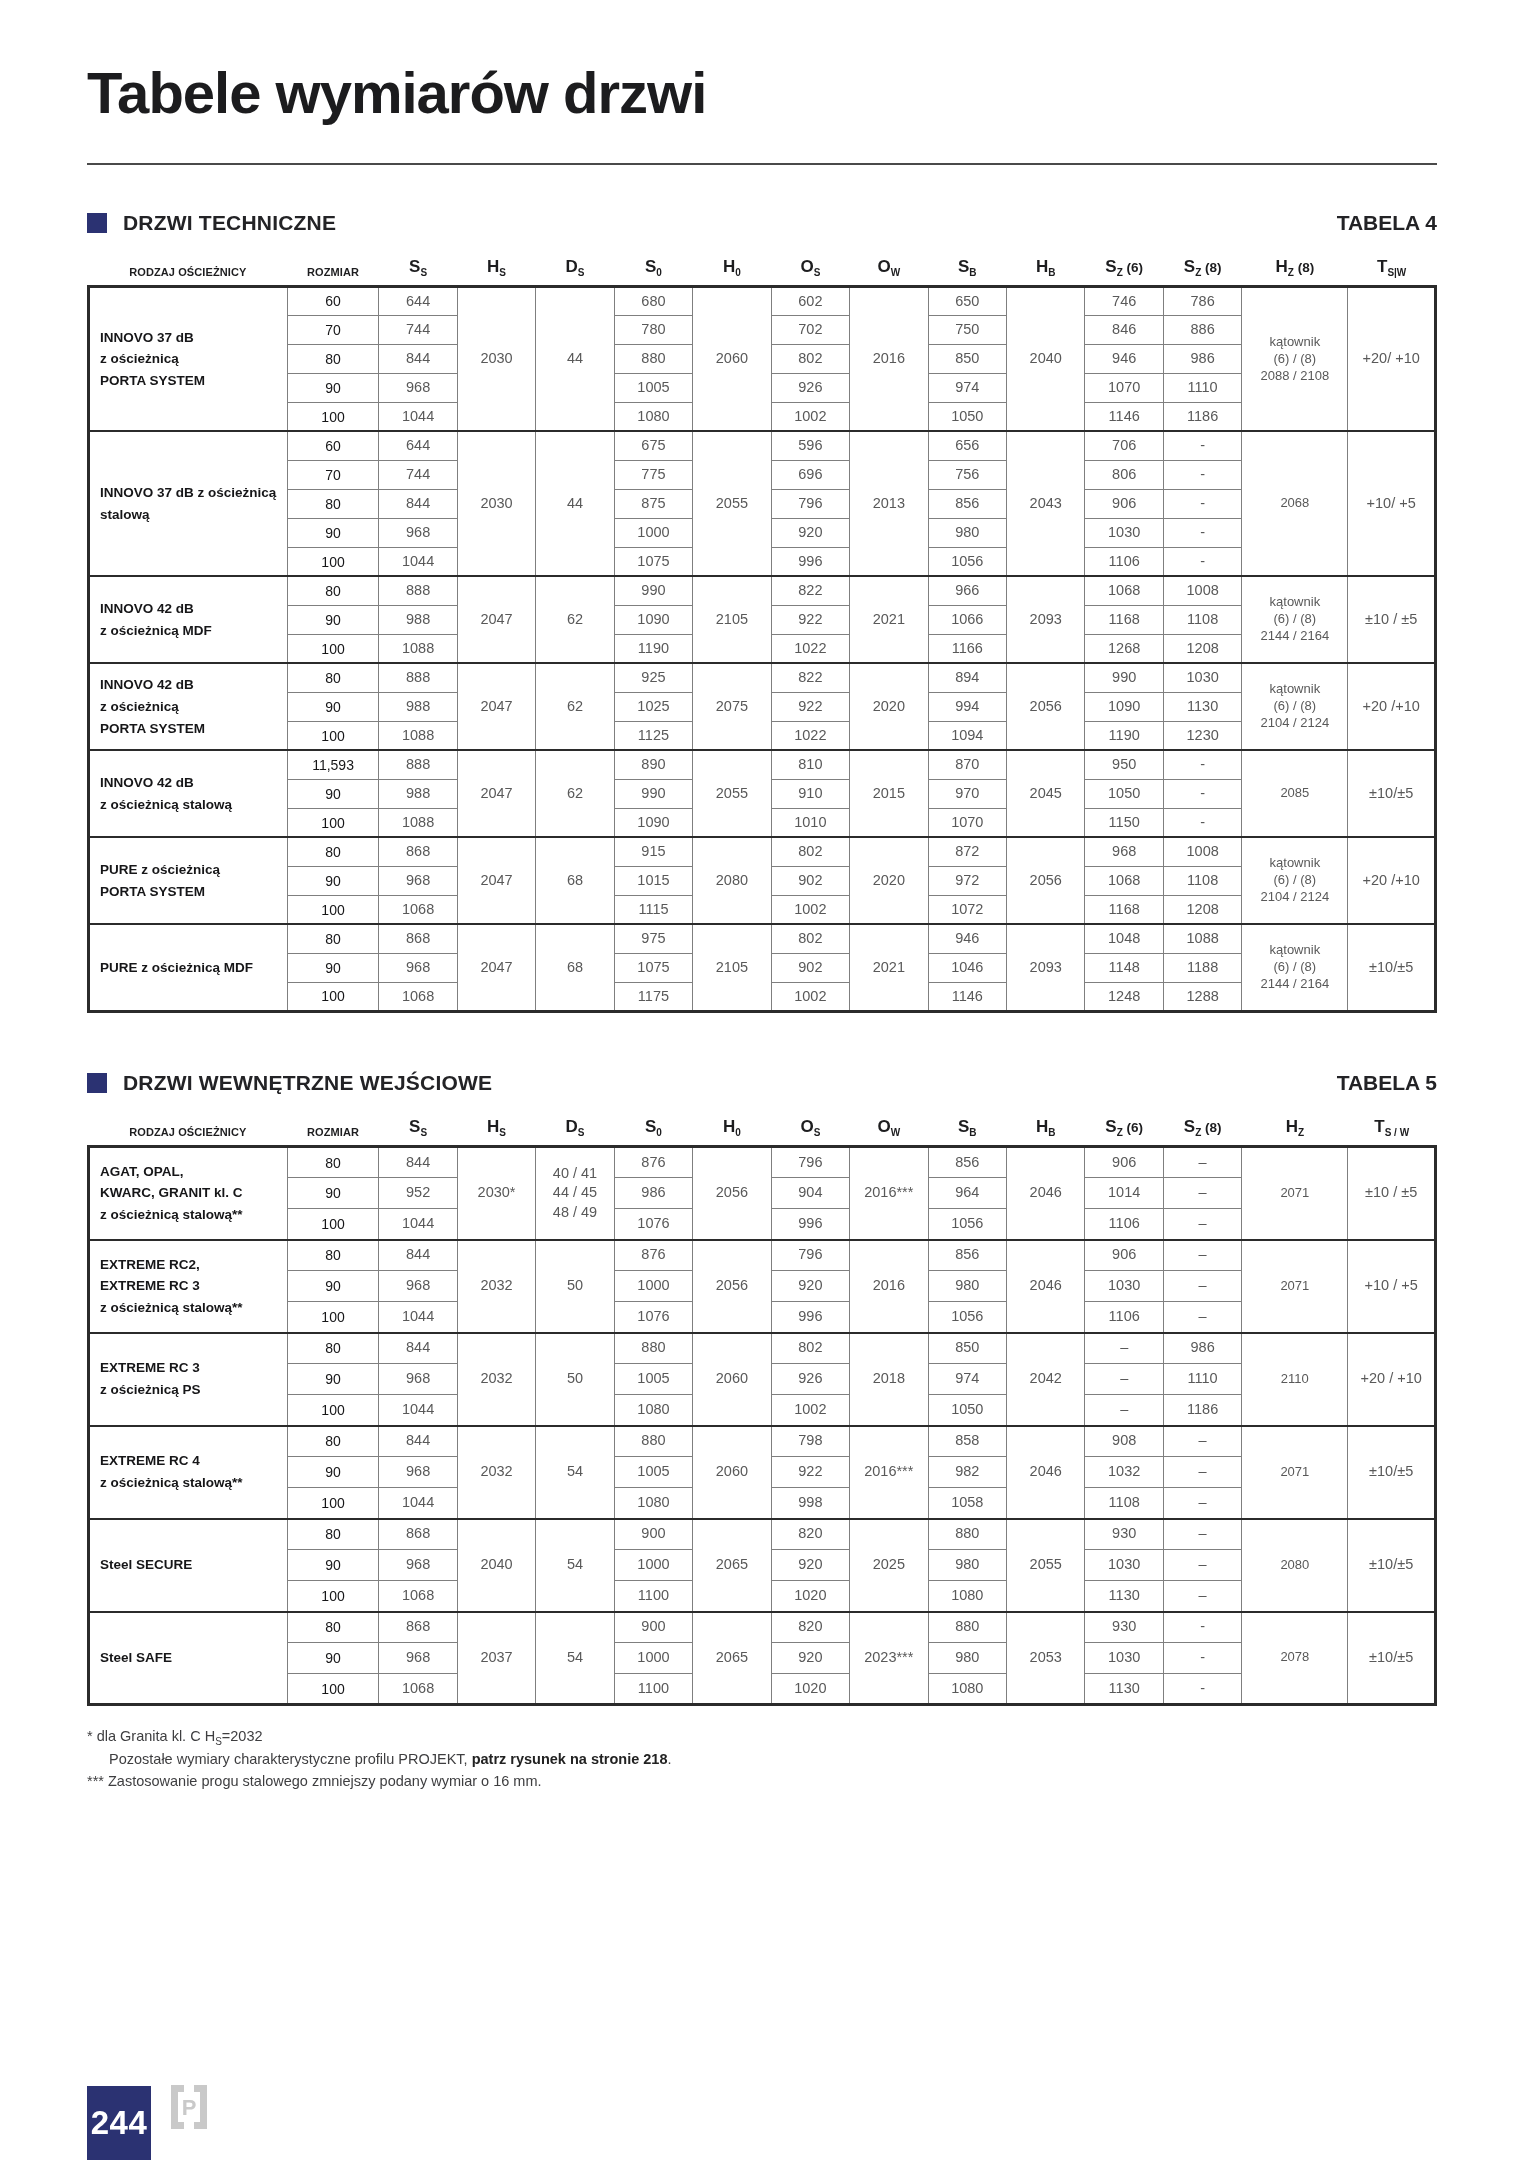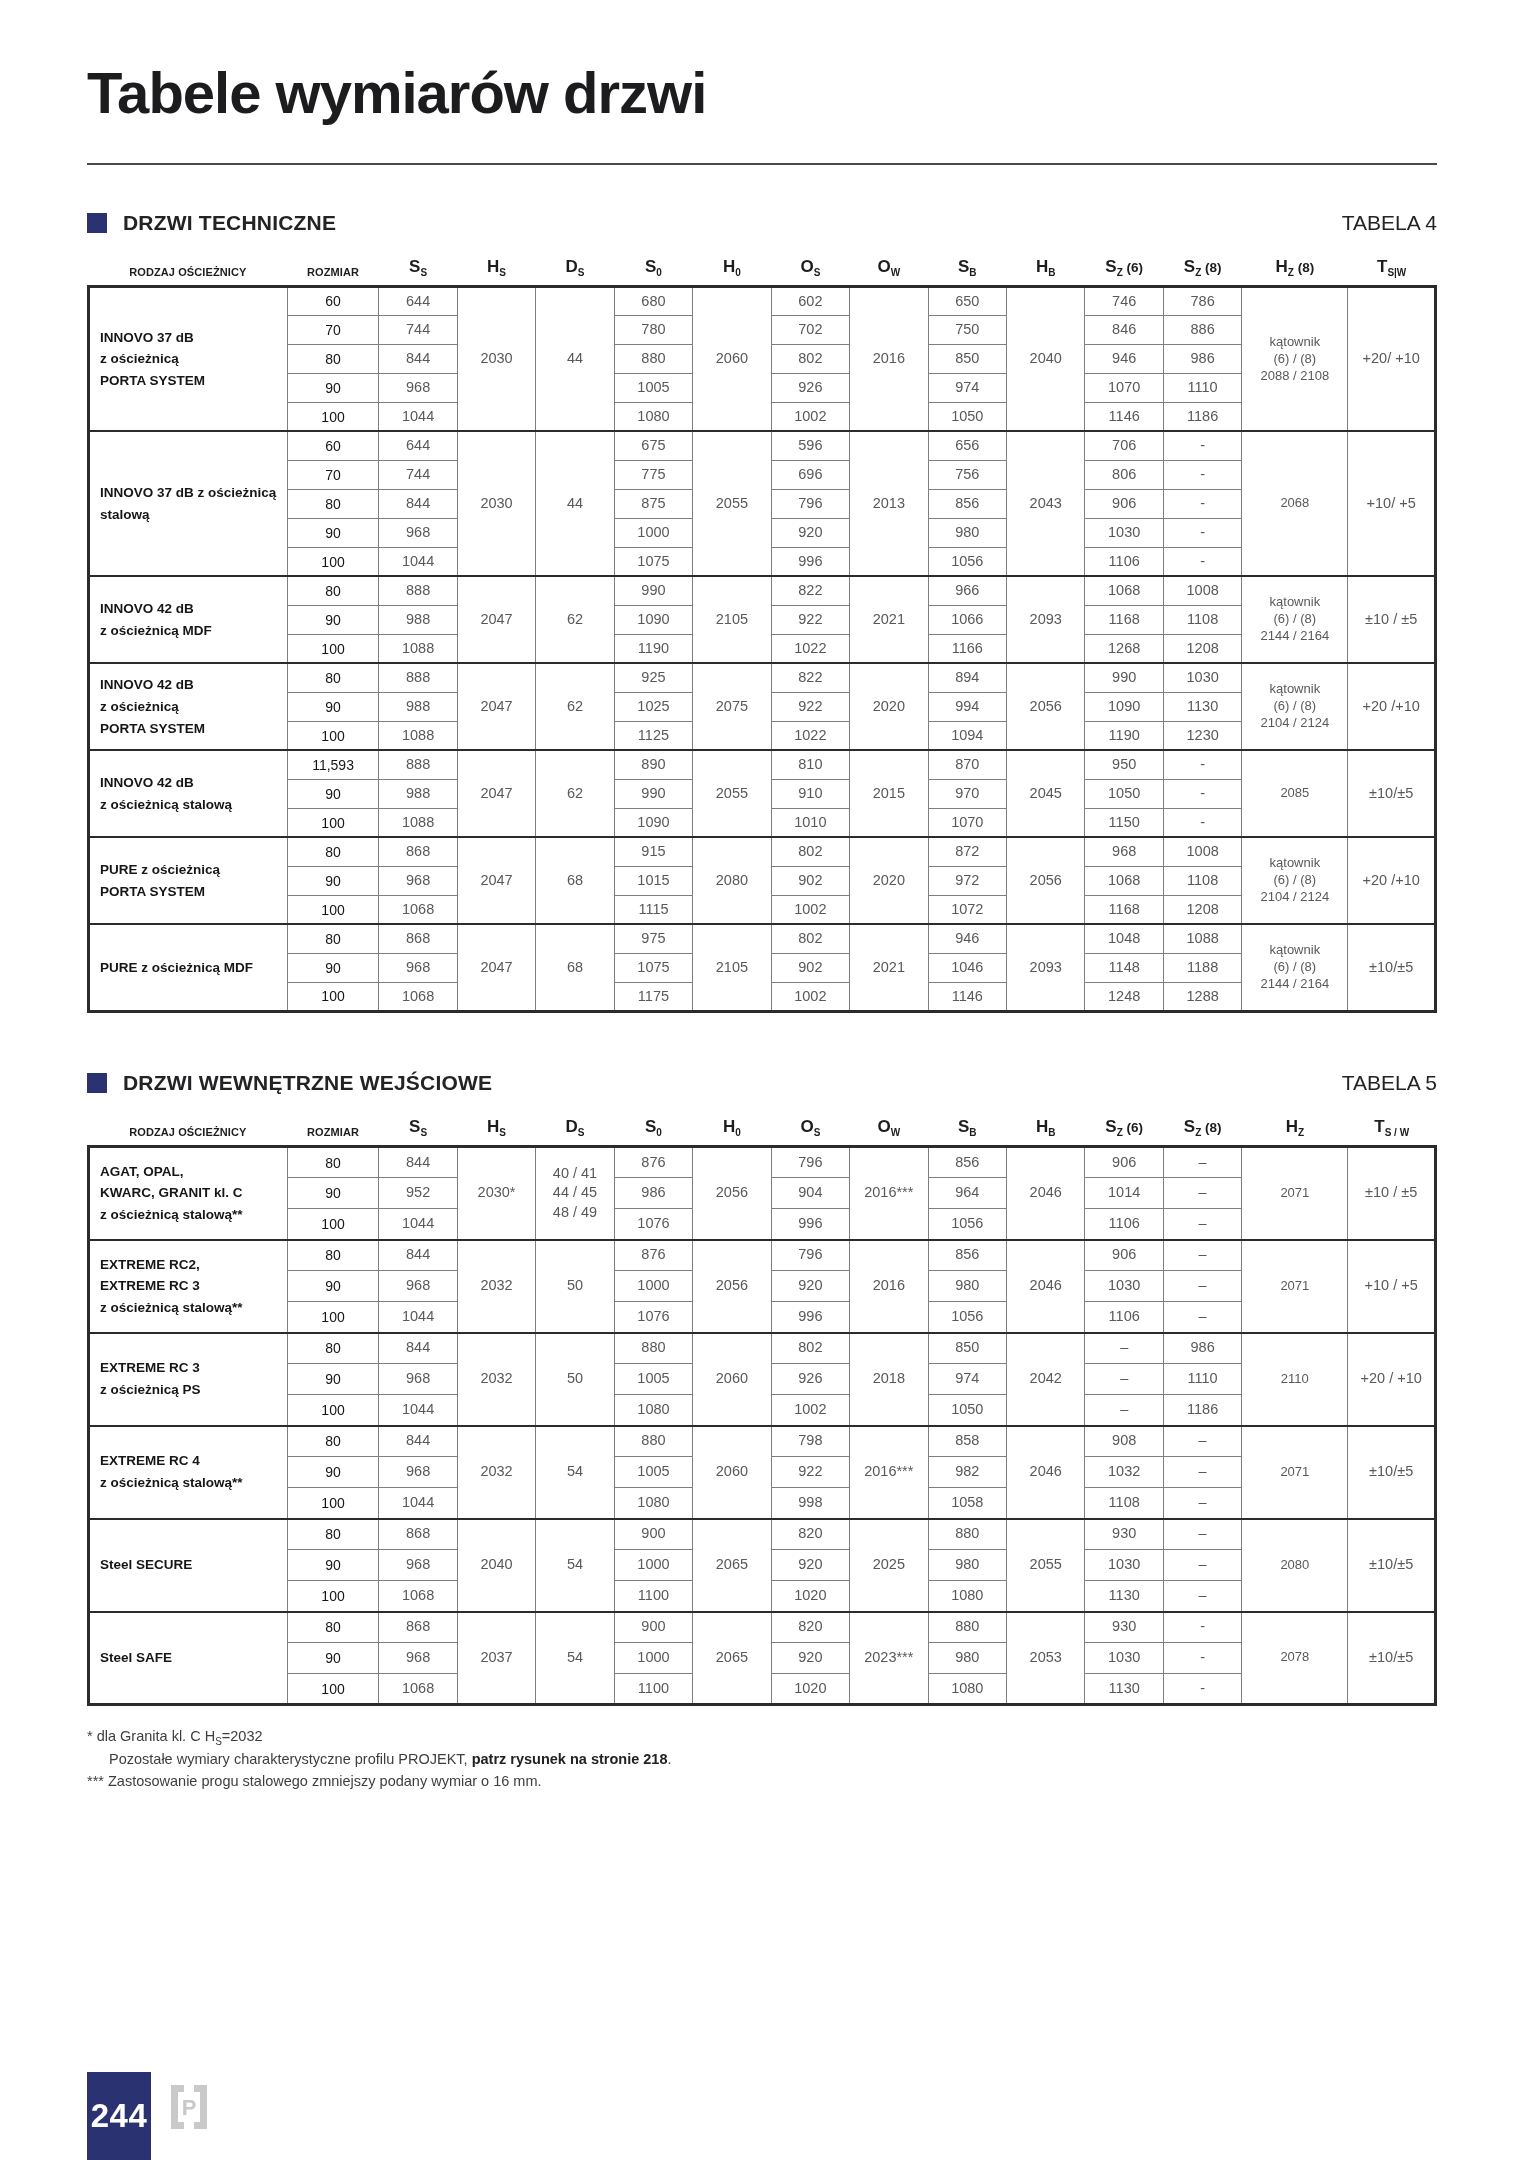--- a/index.html
+++ b/index.html
@@ -27,21 +27,21 @@
   .section-header {
     display: flex; align-items: center; justify-content: space-between;
     margin-top: 46px; margin-bottom: 18px;
   }
   .section-left { display: flex; align-items: center; }
   .section-square {
     width: 20px; height: 20px; margin-right: 16px;
     background: #2b3272; flex: 0 0 auto;
   }
   .section-title { font-size: 21px; font-weight: 600; color: #232326; letter-spacing: 0.2px; }
-  .table-label  { font-size: 21px; font-weight: 400; color: #232326; }
+  .table-label  { font-size: 21px; font-weight: 700; color: #232326; }
 
   table.dim-table {
     border-collapse: collapse; table-layout: fixed; width: 1350px;
   }
   .dim-table thead th {
     border: none; border-bottom: 3px solid #2b2b2b;
     font-weight: 700; color: #1d1d1f;
     padding: 4px 0 7px 0; text-align: center; vertical-align: bottom;
   }
   .dim-table thead th.txt-head { font-size: 11px; letter-spacing: 0.1px; }
@@ -69,21 +69,21 @@
   .dim-table td.val { font-size: 14.5px; color: #595959; line-height: 1.35; }
   .dim-table td.hzm { font-size: 13px; line-height: 1.3; }
 
   .footnotes { margin-top: 20px; font-size: 14.5px; color: #3e3e40; line-height: 1.5; }
   .fn-line.indent { padding-left: 22px; }
   .fn-line sub { font-size: 10px; }
   .fn-line b { font-weight: 700; color: #222; }
 
   .page-number-box {
     position: absolute; left: 87px; bottom: 0;
-    width: 64px; height: 88px;
+    width: 64px; height: 74px;
     background: #2b3272;
     display: flex; align-items: center; justify-content: center;
   }
   .page-number { color: #ffffff; font-size: 33px; font-weight: 700; letter-spacing: 0.5px; }
   .brand-logo { position: absolute; left: 170px; bottom: 30px; width: 38px; height: 46px; }
 </style>
 </head>
 <body>
 
 <div class="page">

